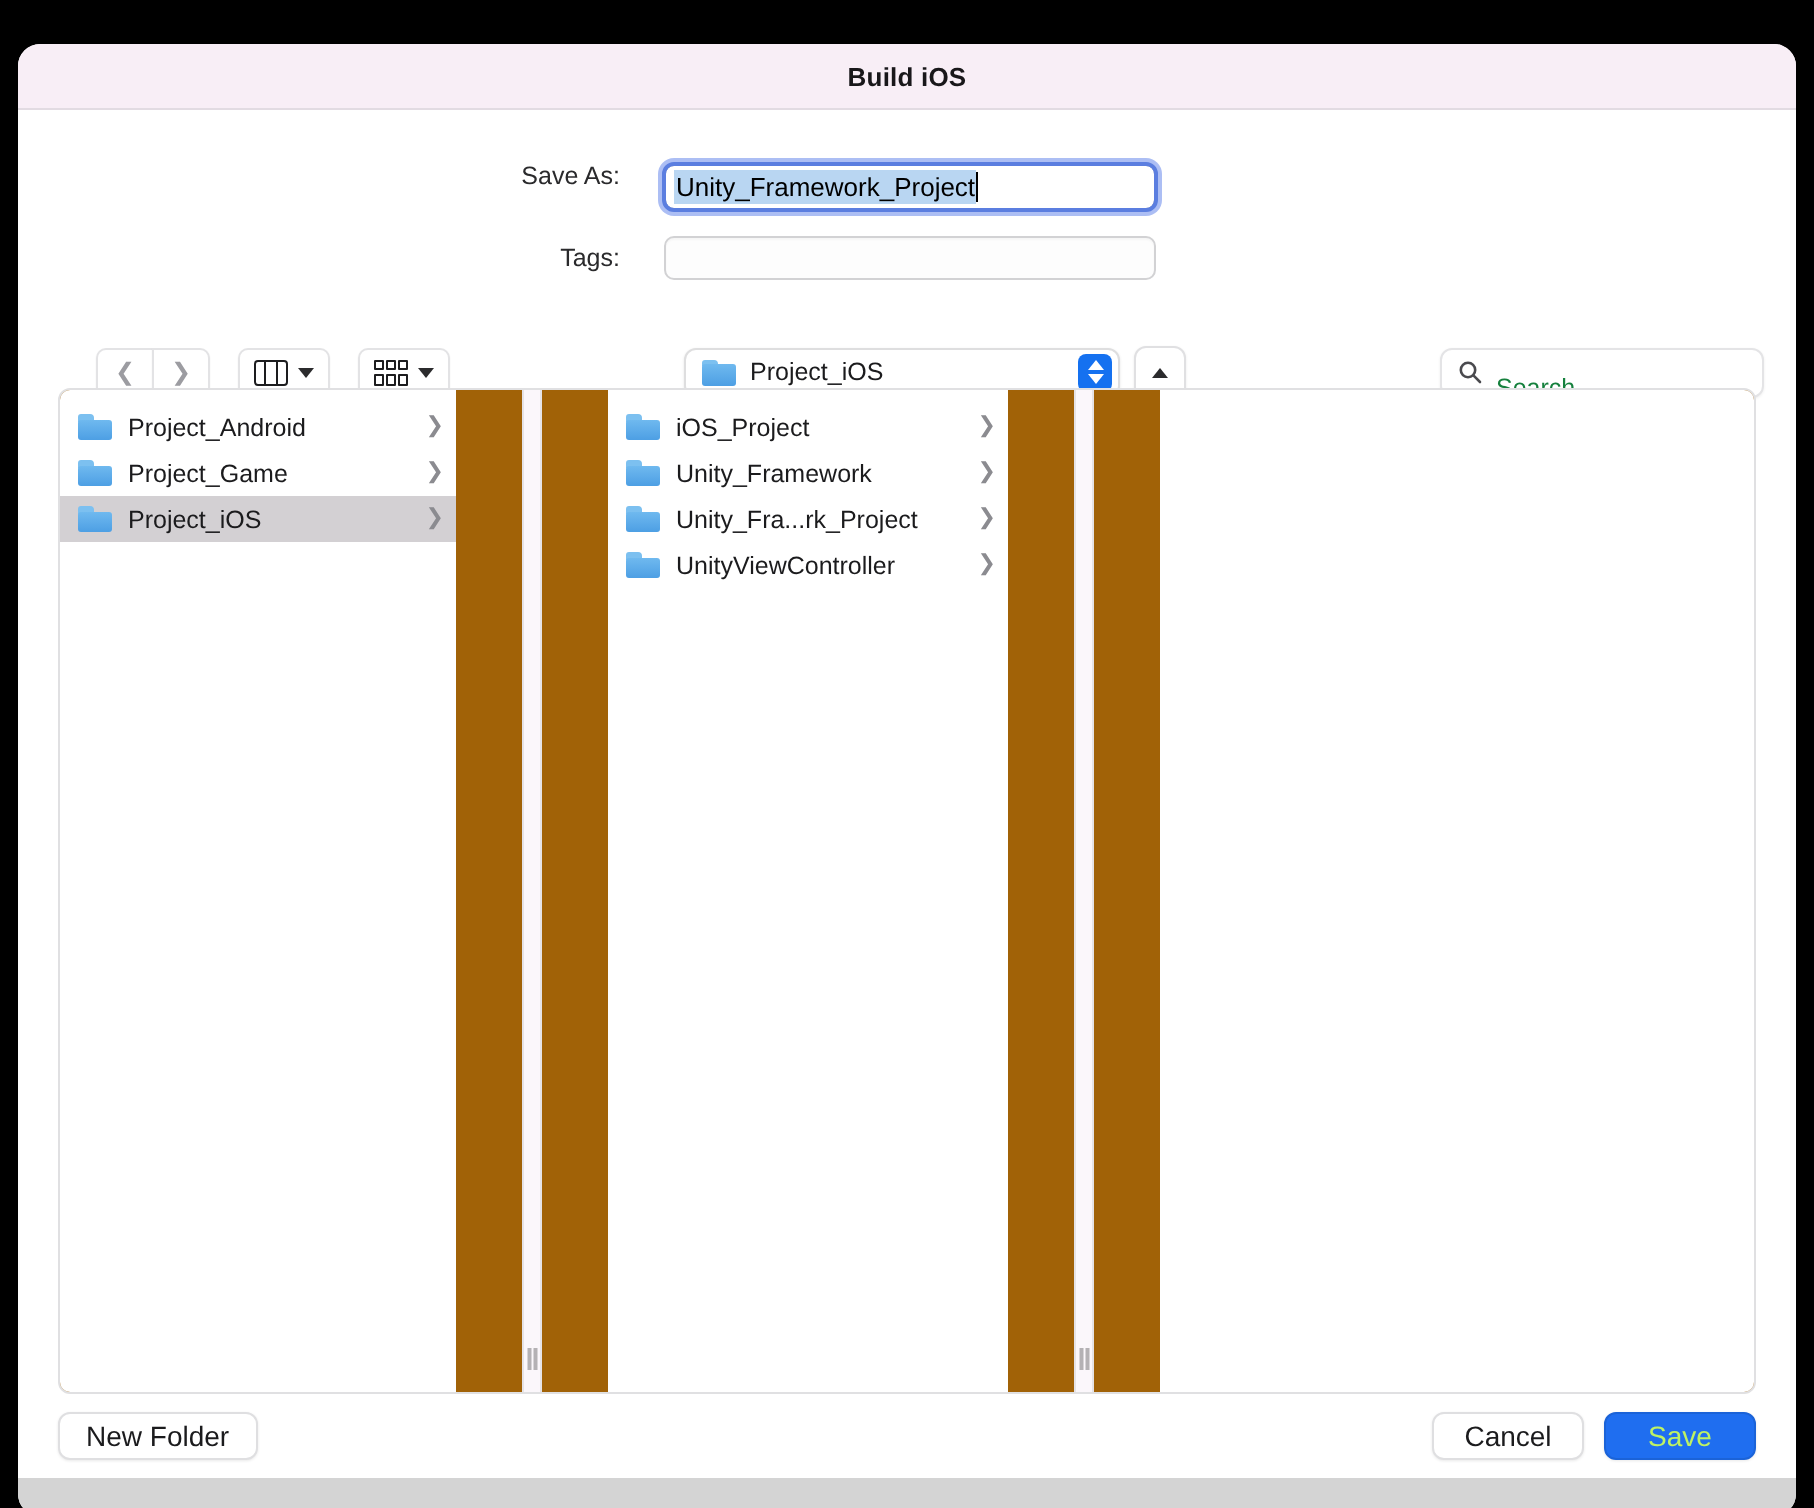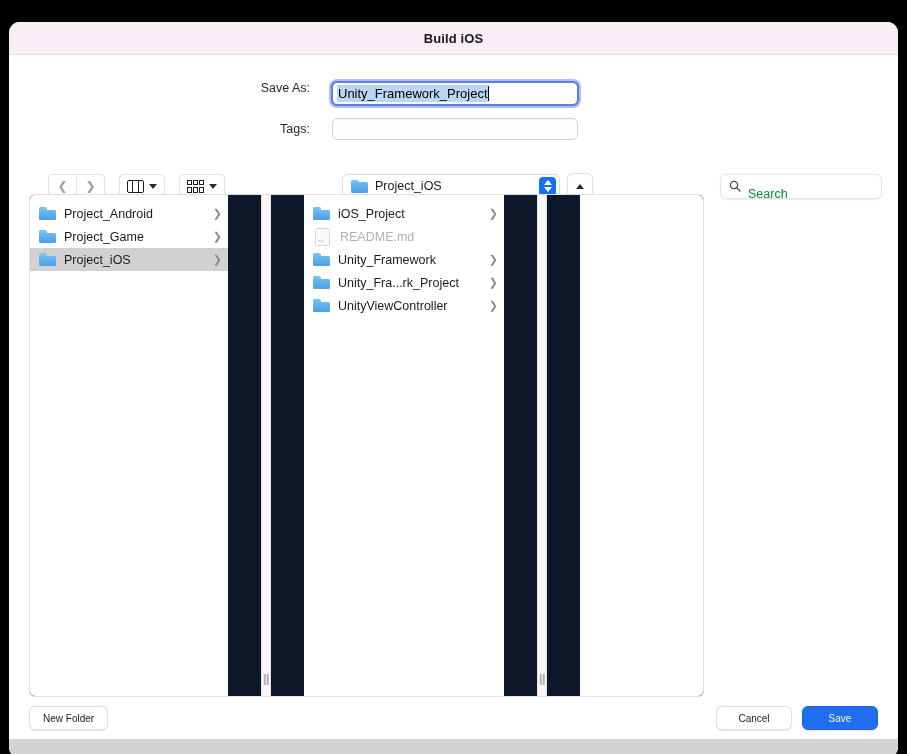--- a/index.html
+++ b/index.html
@@ -265,23 +265,23 @@
     font-size: 12.5px;
     color: #15803d;
     margin-top: 16px;
   }
 
   
   .browser {
     position: absolute;
     left: 20px;
     top: 172px;
-    width: 675px;
+    width: 849px;
     height: 503px;
-    background: #0f172a;
+    background: #a16207;
     border: 1px solid #e0e0e2;
     border-radius: 6px;
     display: flex;
     overflow: hidden;
     box-sizing: border-box;
     gap: 33px;
   }
   .column {
     height: 100%;
     overflow: hidden;
@@ -415,35 +415,35 @@
     height: 42px;
     display: flex;
     align-items: center;
     padding: 0 20px;
     box-sizing: border-box;
     background: #ffffff;
   }
   .btn {
     height: 24px;
     border-radius: 6px;
-    font-size: 10px;
+    font-size: 14px;
     display: flex;
     align-items: center;
     justify-content: center;
     padding: 0 13px;
     box-sizing: border-box;
     border: 1px solid #dfdfe1;
     background: #ffffff;
     color: #1b1b1d;
     box-shadow: 0 0.5px 1.5px rgba(0,0,0,0.09);
   }
   .btn.primary {
     background: #1f6ef0;
     border-color: #1b63d8;
-    color: #fef9c3;
+    color: #bef264;
     min-width: 76px;
   }
   .btn.cancel { min-width: 76px; }
   .spacer { flex: 1; }
   .gap { width: 10px; }
 
   .bottom-band {
     position: absolute;
     left: 0;
     bottom: 0;
@@ -555,26 +555,20 @@
           <b></b>
         </span>
     </div>
 
     <div class="column col-2">
       <div class="row">
         <span class="folder"></span>
         <span class="row-label">iOS_Project</span>
         <span class="row-arrow">❯</span>
       </div>
-      <div class="row disabled">
-        <span class="doc">
-            <span class="mark">md</span>
-          </span>
-        <span class="row-label">README.md</span>
-      </div>
       <div class="row">
         <span class="folder"></span>
         <span class="row-label">Unity_Framework</span>
         <span class="row-arrow">❯</span>
       </div>
       <div class="row">
         <span class="folder"></span>
         <span class="row-label">Unity_Fra...rk_Project</span>
         <span class="row-arrow">❯</span>
       </div>

